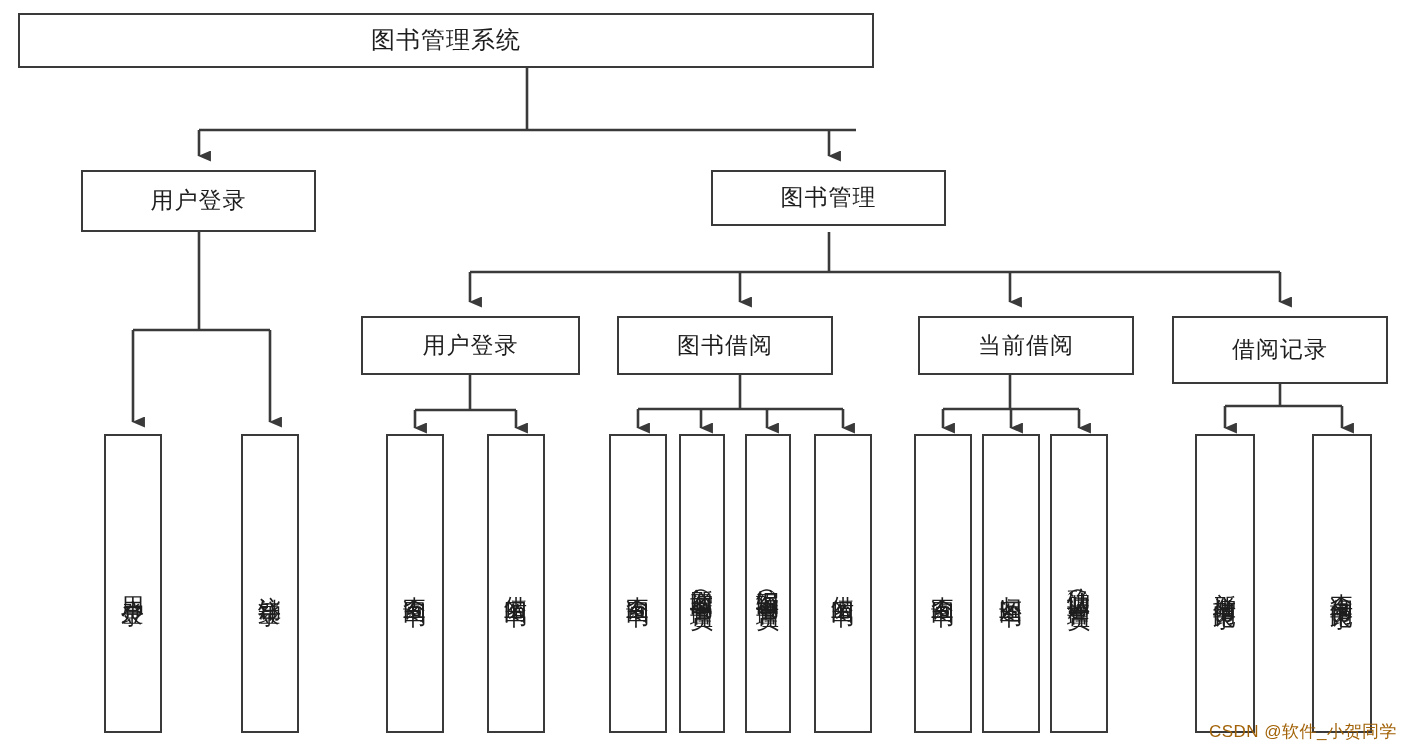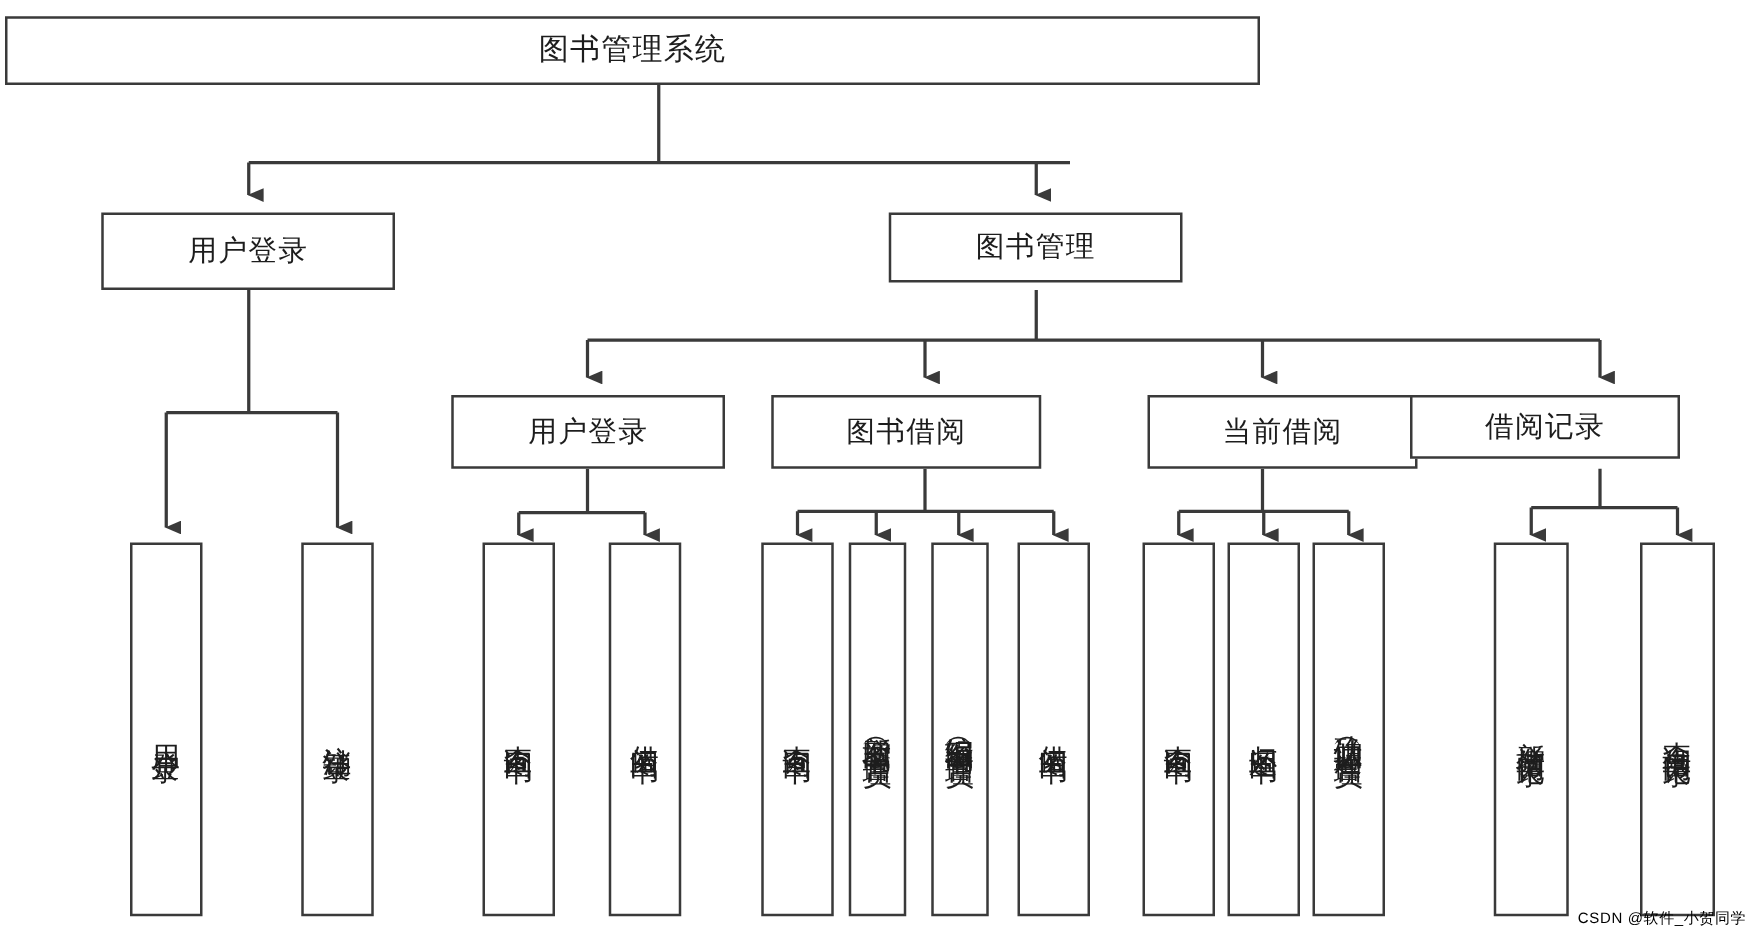--- a/index.html
+++ b/index.html
@@ -54,22 +54,22 @@
   }
   .node.vert > span {
     display: block;
     writing-mode: vertical-rl;
     text-orientation: upright;
   }
   .watermark {
     position: absolute;
     right: 8px;
     bottom: 4px;
-    font-size: 12px;
-    color: #000000;
+    font-size: 17px;
+    color: #a16207;
     letter-spacing: 0.5px;
     white-space: nowrap;
     pointer-events: none;
   }
 </style>
 </head>
 <body>
 
 <div id="canvas">
 
@@ -116,41 +116,41 @@
       <path d="M 1011 409 L 1011 428" marker-end="url(#arrow)"></path>
       <path d="M 1079 409 L 1079 428" marker-end="url(#arrow)"></path>
 
       <path d="M 1280 375 L 1280 406"></path>
       <path d="M 1225 406 L 1342 406"></path>
       <path d="M 1225 406 L 1225 428" marker-end="url(#arrow)"></path>
       <path d="M 1342 406 L 1342 428" marker-end="url(#arrow)"></path>
     </g>
   </svg>
 
-  <div class="node horiz root" style="left:4px; top:13px; width:1004px; height:55px;">
+  <div class="node horiz root" style="left:18px; top:13px; width:856px; height:55px;">
     <span>图书管理系统</span>
   </div>
 
   <div class="node horiz" style="left:81px; top:170px; width:235px; height:62px;">
     <span>用户登录</span>
   </div>
   <div class="node horiz" style="left:711px; top:170px; width:235px; height:56px;">
     <span>图书管理</span>
   </div>
 
   <div class="node horiz" style="left:361px; top:316px; width:219px; height:59px;">
     <span>用户登录</span>
   </div>
   <div class="node horiz" style="left:617px; top:316px; width:216px; height:59px;">
     <span>图书借阅</span>
   </div>
   <div class="node horiz" style="left:902px; top:316px; width:216px; height:59px;margin-left:16px;">
     <span>当前借阅</span>
   </div>
-  <div class="node horiz" style="left:1128px; top:316px; width:216px; height:51px;">
+  <div class="node horiz" style="left:1172px; top:316px; width:216px; height:68px;">
     <span>借阅记录</span>
   </div>
 
   <div class="node vert" style="left:104px; top:434px; width:58px; height:299px;">
     <span>用户登录</span>
   </div>
   <div class="node vert" style="left:241px; top:434px; width:58px; height:299px;">
     <span>注销登录</span>
   </div>
 

